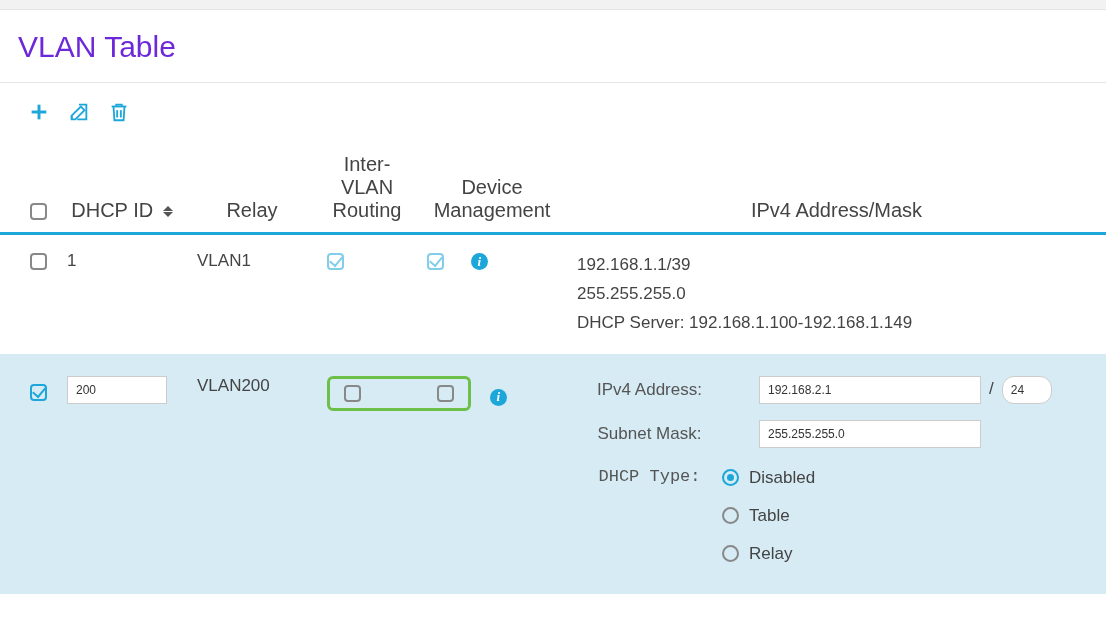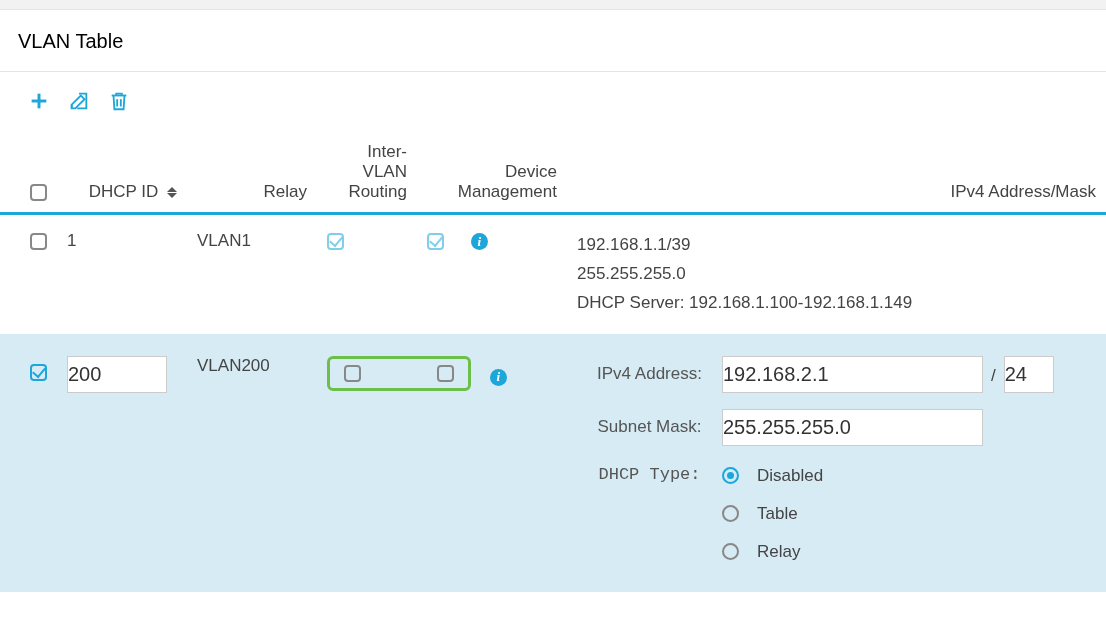--- a/index.html
+++ b/index.html
@@ -10,48 +10,48 @@
     color: #333;
     background: #fff;
     width: 1106px;
   }
   .topbar {
     height: 10px;
     background: #f2f2f2;
     border-bottom: 1px solid #e5e5e5;
   }
   .title {
-    font-size: 20px;
+    font-size: 30px;
     font-weight: 400;
     padding: 20px 4px 18px 18px;
     border-bottom: 1px solid #e5e5e5;
-    color: #000000;
+    color: #6d28d9;
   }
   .toolbar {
     display: flex;
     gap: 18px;
     padding: 18px 28px 22px 28px;
     align-items: center;
   }
   .toolbar .icon {
     width: 22px; height: 22px;
     color: #1ca6d9;
     cursor: pointer;
     display: inline-flex;
     align-items: center;
     justify-content: center;
   }
   table {
     border-collapse: collapse;
     width: 100%;
   }
   thead th {
-    text-align: right;
+    text-align: center;
     font-weight: 400;
-    font-size: 17px;
+    font-size: 20px;
     color: #444;
     padding: 8px 10px 10px 10px;
     border-bottom: 3px solid #1ca6d9;
     vertical-align: bottom;
   }
   .col-check { width: 50px; padding-left: 30px; }
   .col-vlanid { width: 130px; }
   .col-name { width: 130px; }
   .col-route { width: 100px; }
   .col-dev { width: 150px; }
@@ -119,41 +119,41 @@
     display: inline-flex;
     gap: 76px;
     align-items: center;
     border: 3px solid #6cc04a;
     border-radius: 6px;
     padding: 6px 14px;
   }
   .text-input {
     background: #fff;
     border: 1px solid #ccc;
-    padding: 6px 0;
-    font-size: 20px;
+    padding: 6px 8px;
+    font-size: 12px;
     color: #333;
   }
   .text-input.small { width: 100px; }
-  .text-input.wide { width: 261px; }
-  .text-input.tiny { width: 50px; }
+  .text-input.wide { width: 222px; margin-left: 37px; }
+  .text-input.tiny { width: 50px; border-radius: 12px; }
   .form-grid {
     display: grid;
     grid-template-columns: 145px auto;
     row-gap: 16px;
     align-items: center;
   }
   .form-grid .label { color: #555; text-align: center; }
   .radio-group {
     display: flex;
     flex-direction: column;
     gap: 18px;
     padding-top: 4px;
   }
-  .radio-item { display: flex; align-items: center; gap: 18px; }
+  .radio-item { display: flex; align-items: center; gap: 10px; }
   .radio {
     width: 17px; height: 17px;
     border: 2px solid #888;
     border-radius: 50%;
     position: relative;
   }
   .radio.checked { border-color: #1ca6d9; }
   .radio.checked::after {
     content: "";
     position: absolute;

